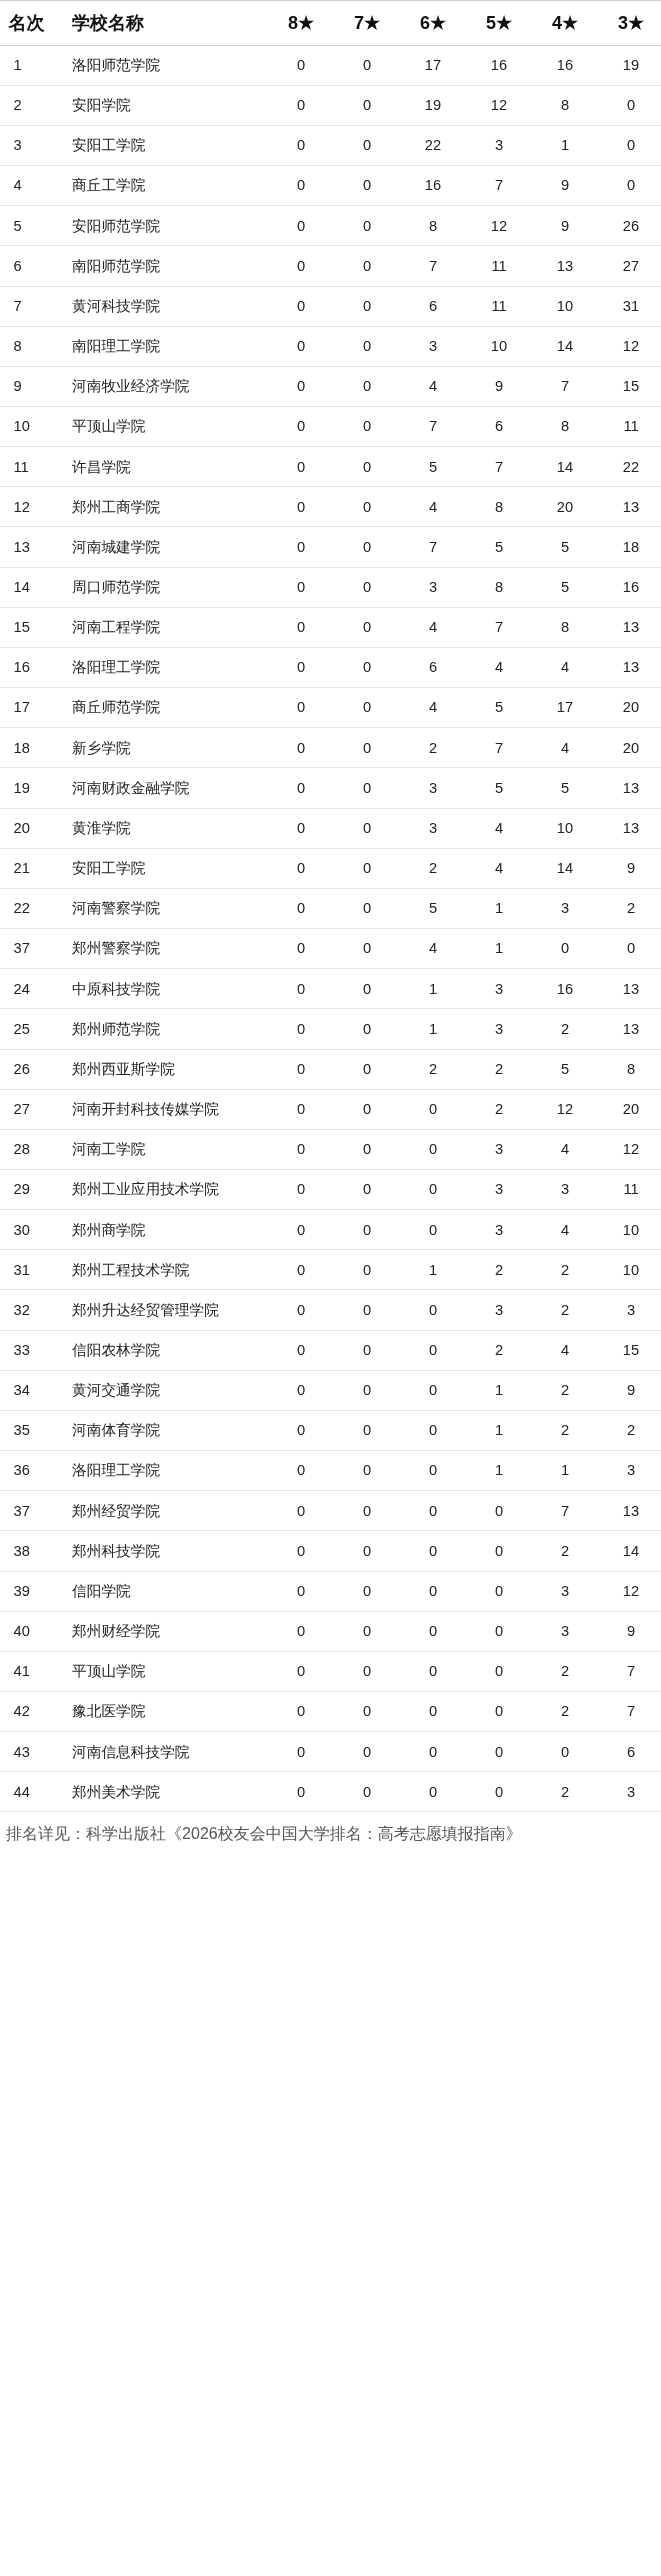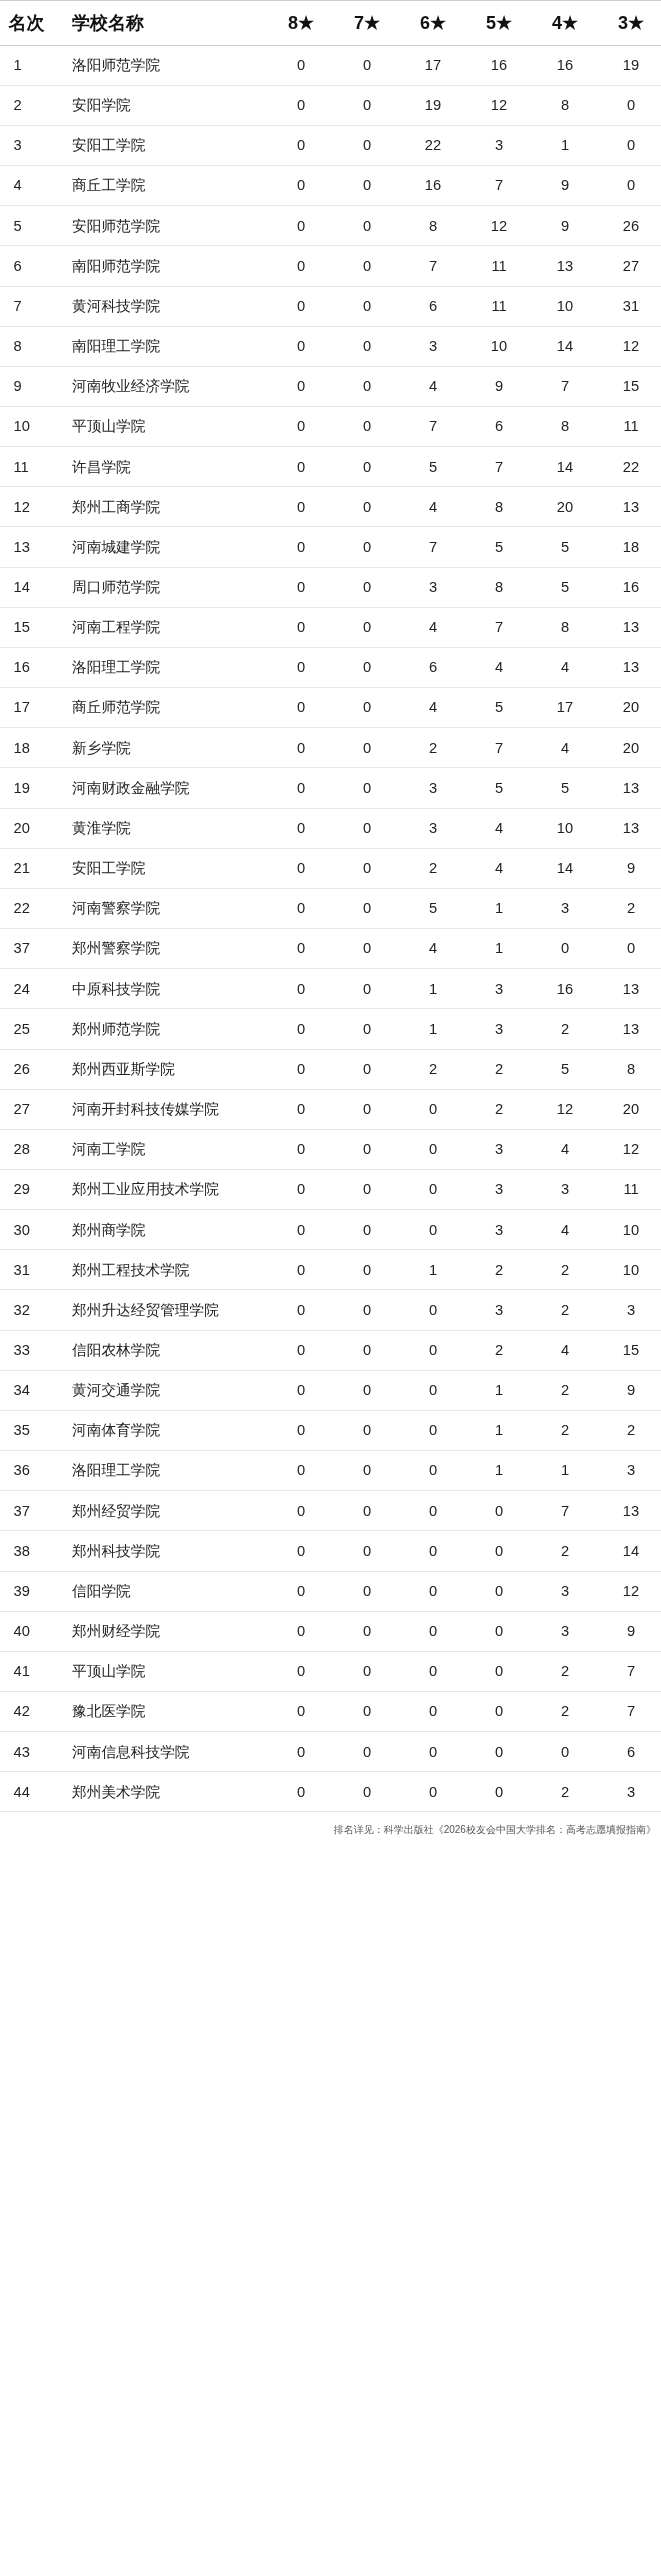--- a/index.html
+++ b/index.html
@@ -64,23 +64,23 @@
     color: #222222;
   }
   table.rank td.name-c {
     text-align: left;
     white-space: nowrap;
   }
   table.rank tr:last-child td {
     border-bottom: 0.6px solid #e6e6e6;
   }
   .footnote {
-    font-size: 10px;
+    font-size: 16px;
     color: #555555;
-    text-align: right;
+    text-align: left;
     padding: 11px 6.1px 13.5px 6.1px;
     line-height: 1.4;
   }
 </style>
 </head>
 <body>
 
 <div class="page">
 
 

